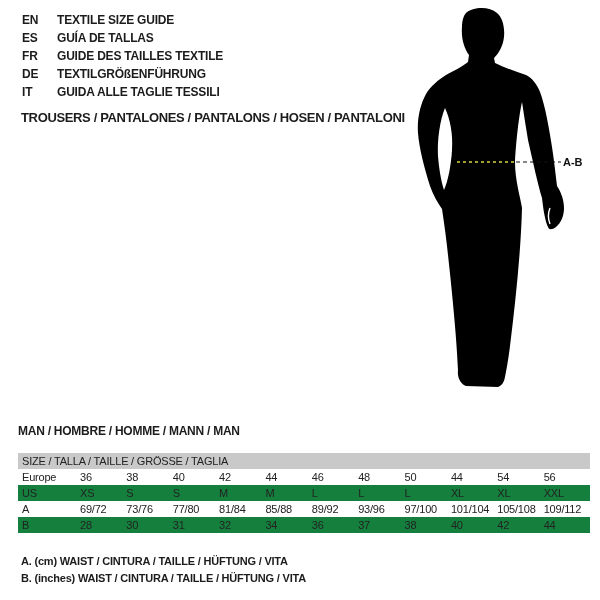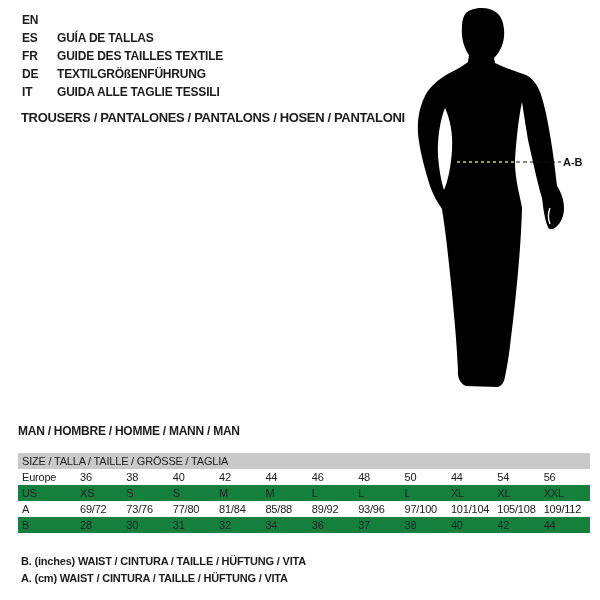--- a/index.html
+++ b/index.html
@@ -25,20 +25,21 @@
   
   .footnotes{left:21px;top:553px;}
   .footnote{font-size:11px;font-weight:bold;letter-spacing:-0.2px;line-height:17px;}
 </style>
 </head>
 <body>
 
 <div class="abs lang-list">
   <div class="lang-row">
     <span class="lang-code">EN</span>
+    <span>TEXTILE SIZE GUIDE</span>
   </div>
   <div class="lang-row">
     <span class="lang-code">ES</span>
     <span>GUÍA DE TALLAS</span>
   </div>
   <div class="lang-row">
     <span class="lang-code">FR</span>
     <span>GUIDE DES TAILLES TEXTILE</span>
   </div>
   <div class="lang-row">
@@ -162,15 +163,15 @@
     <span class="c">36</span>
     <span class="c">37</span>
     <span class="c">38</span>
     <span class="c">40</span>
     <span class="c">42</span>
     <span class="c">44</span>
   </div>
 </div>
 
 <div class="abs footnotes">
+  <div class="footnote">A. (cm) WAIST / CINTURA / TAILLE / HÜFTUNG / VITA</div>
   <div class="footnote">B. (inches) WAIST / CINTURA / TAILLE / HÜFTUNG / VITA</div>
-  <div class="footnote">A. (cm) WAIST / CINTURA / TAILLE / HÜFTUNG / VITA</div>
 </div>
 
 </body></html>

